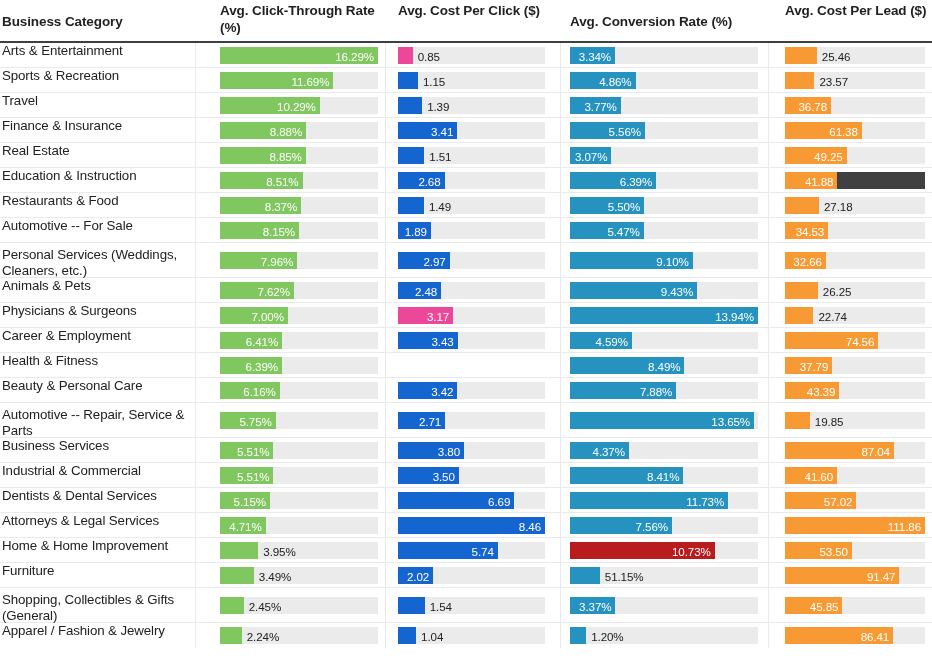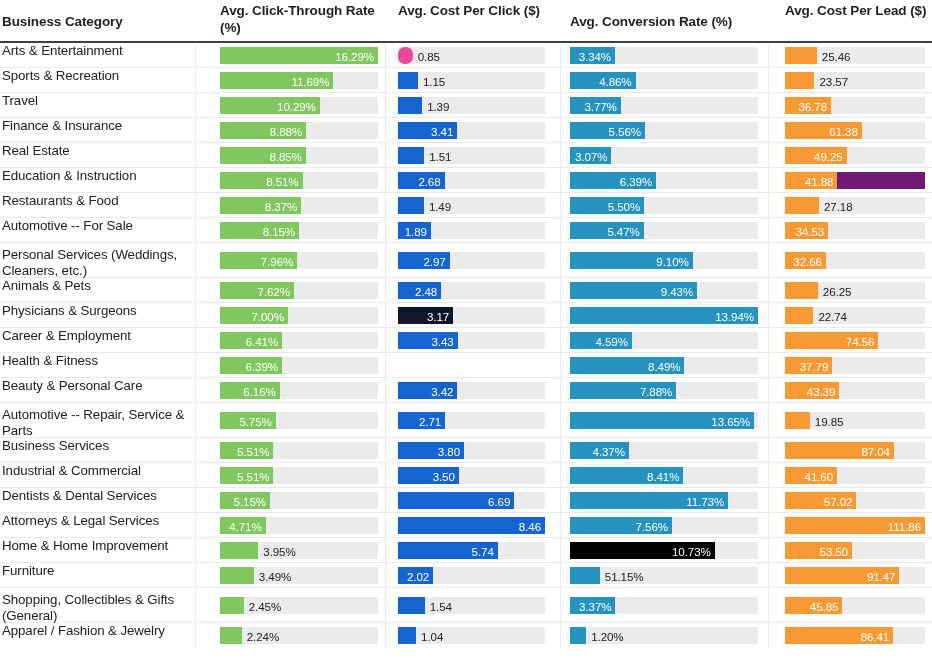--- a/index.html
+++ b/index.html
@@ -122,21 +122,21 @@
         <div class="vline" id="v2-0" style="left: 385px;"></div>
         <div class="vline" id="v3-0" style="left: 560px;"></div>
         <div class="vline" id="v4-0" style="left: 768px;"></div>
         <div class="cat">Arts &amp; Entertainment</div>
         <div class="track g-ctr" style="background: rgb(235, 235, 235);">
           <div class="fill" style="width: 100%; background: rgb(129, 199, 95);">
             <div class="val inside">16.29%</div>
           </div>
         </div>
         <div class="track g-cpc" style="background: rgb(235, 235, 235);">
-          <div class="fill" style="width: 10.0473%; background: #ec4899; border-radius: 7px;">
+          <div class="fill" style="width: 10.0473%; background: #ec4899;">
             <div class="val outside">0.85</div>
           </div>
         </div>
         <div class="track g-cvr" style="background: rgb(235, 235, 235);">
           <div class="fill" style="width: 23.9598%; background: rgb(37, 146, 192);">
             <div class="val inside">3.34%</div>
           </div>
         </div>
         <div class="track g-cpl" style="background: rgb(235, 235, 235);">
           <div class="fill" style="width: 22.7606%; background: rgb(248, 154, 52);">
@@ -266,21 +266,21 @@
         <div class="track g-cpc" style="background: rgb(235, 235, 235);">
           <div class="fill" style="width: 31.6785%; background: rgb(21, 101, 208);">
             <div class="val inside">2.68</div>
           </div>
         </div>
         <div class="track g-cvr" style="background: rgb(235, 235, 235);">
           <div class="fill" style="width: 45.8393%; background: rgb(37, 146, 192);">
             <div class="val inside">6.39%</div>
           </div>
         </div>
-        <div class="track g-cpl" style="background: #701a75; padding-left: 40px;">
+        <div class="track g-cpl" style="background: #404040; padding-left: 40px;">
           <div class="fill" style="width: 37.4397%; background: rgb(248, 154, 52);">
             <div class="val inside">41.88</div>
           </div>
         </div>
       </div>
       <div class="row h1">
         <div class="vline" id="v1-6" style="left: 195px;"></div>
         <div class="vline" id="v2-6" style="left: 385px;"></div>
         <div class="vline" id="v3-6" style="left: 560px;"></div>
         <div class="vline" id="v4-6" style="left: 768px;"></div>
@@ -392,21 +392,21 @@
         <div class="vline" id="v2-10" style="left: 385px;"></div>
         <div class="vline" id="v3-10" style="left: 560px;"></div>
         <div class="vline" id="v4-10" style="left: 768px;"></div>
         <div class="cat">Physicians &amp; Surgeons</div>
         <div class="track g-ctr" style="background: rgb(235, 235, 235);">
           <div class="fill" style="width: 42.9711%; background: rgb(129, 199, 95);">
             <div class="val inside">7.00%</div>
           </div>
         </div>
         <div class="track g-cpc" style="background: rgb(235, 235, 235);">
-          <div class="fill" style="width: 37.4704%; background: #0f172a;">
+          <div class="fill" style="width: 37.4704%; background: #ec4899;">
             <div class="val inside">3.17</div>
           </div>
         </div>
         <div class="track g-cvr" style="background: rgb(235, 235, 235);">
           <div class="fill" style="width: 100%; background: rgb(37, 146, 192);">
             <div class="val inside">13.94%</div>
           </div>
         </div>
         <div class="track g-cpl" style="background: rgb(235, 235, 235);">
           <div class="fill" style="width: 20.329%; background: rgb(248, 154, 52);">
@@ -635,21 +635,21 @@
           <div class="fill" style="width: 24.248%; background: rgb(129, 199, 95);">
             <div class="val outside">3.95%</div>
           </div>
         </div>
         <div class="track g-cpc" style="background: rgb(235, 235, 235);">
           <div class="fill" style="width: 67.8487%; background: rgb(21, 101, 208);">
             <div class="val inside">5.74</div>
           </div>
         </div>
         <div class="track g-cvr" style="background: rgb(235, 235, 235);">
-          <div class="fill" style="width: 76.9727%; background: #000000;">
+          <div class="fill" style="width: 76.9727%; background: #b91c1c;">
             <div class="val inside">10.73%</div>
           </div>
         </div>
         <div class="track g-cpl" style="background: rgb(235, 235, 235);">
           <div class="fill" style="width: 47.8276%; background: rgb(248, 154, 52);">
             <div class="val inside">53.50</div>
           </div>
         </div>
       </div>
       <div class="row h1">

